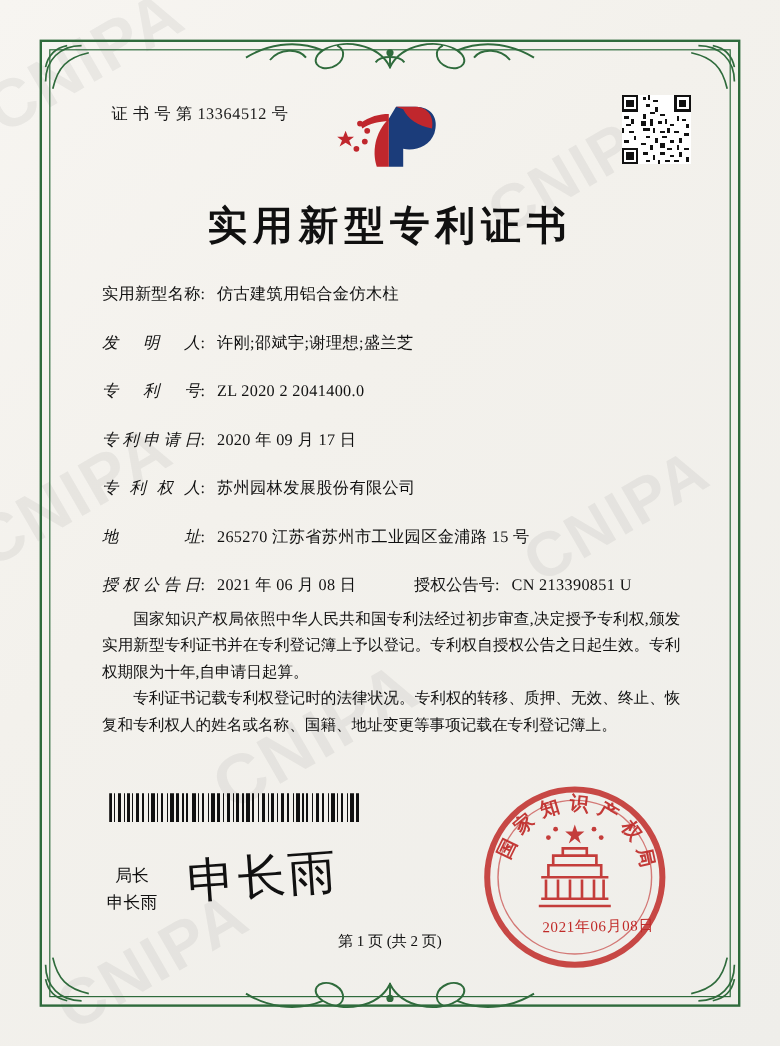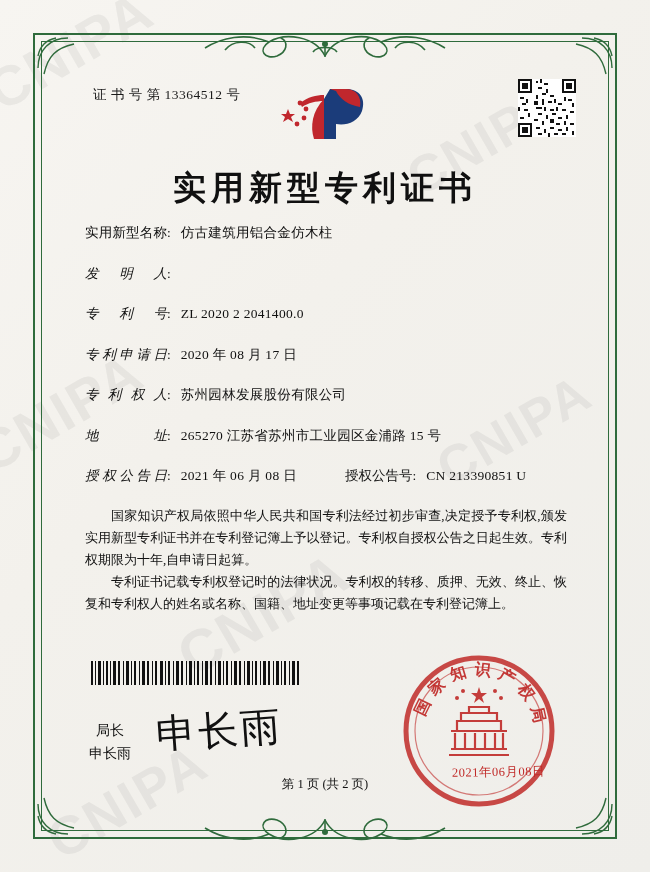--- a/index.html
+++ b/index.html
@@ -120,21 +120,21 @@
     font-family: "Liberation Serif", serif;
     font-size: 33px;
     font-weight: bold;
     letter-spacing: 5px;
     color: #101010;
   }
 
   .fields {
     position: absolute;
     left: 44px;
-    top: 183px;
+    top: 195px;
     width: 480px;
   }
   .field-row {
     display: flex;
     align-items: baseline;
     margin-bottom: 22.5px;
     font-size: 13.5px;
     color: #111;
   }
   .field-label {
@@ -409,32 +409,33 @@
 
       <div class="field-row">
         <span class="field-label label-spread w-name">实用新型名称</span>
         <span class="field-label">:</span>
         <span class="field-value">仿古建筑用铝合金仿木柱</span>
       </div>
 
       <div class="field-row">
         <span class="field-label label-spread w-std">发 明 人</span>
         <span class="field-label">:</span>
+        <span class="field-value">许刚;邵斌宇;谢理想;盛兰芝</span>
       </div>
 
       <div class="field-row">
         <span class="field-label label-spread w-std">专 利 号</span>
         <span class="field-label">:</span>
         <span class="field-value">ZL 2020 2 2041400.0</span>
       </div>
 
       <div class="field-row">
         <span class="field-label label-spread w-std">专利申请日</span>
         <span class="field-label">:</span>
-        <span class="field-value">2020 年 08 月 17 日</span>
+        <span class="field-value">2020 年 09 月 17 日</span>
       </div>
 
       <div class="field-row">
         <span class="field-label label-spread w-std">专 利 权 人</span>
         <span class="field-label">:</span>
         <span class="field-value">苏州园林发展股份有限公司</span>
       </div>
 
       <div class="field-row">
         <span class="field-label label-spread w-std">地 址</span>

